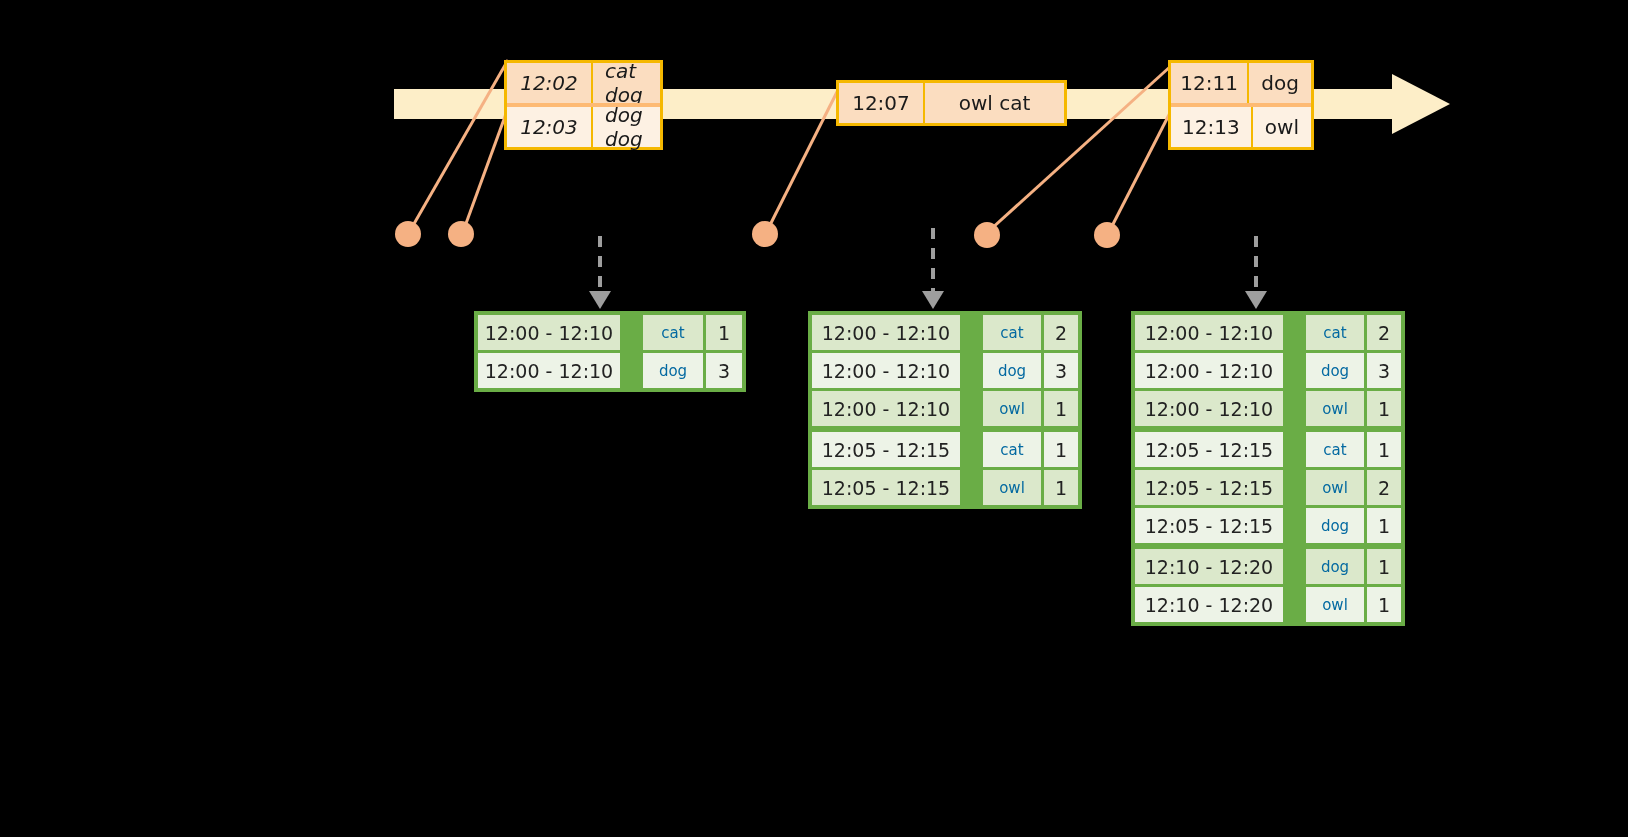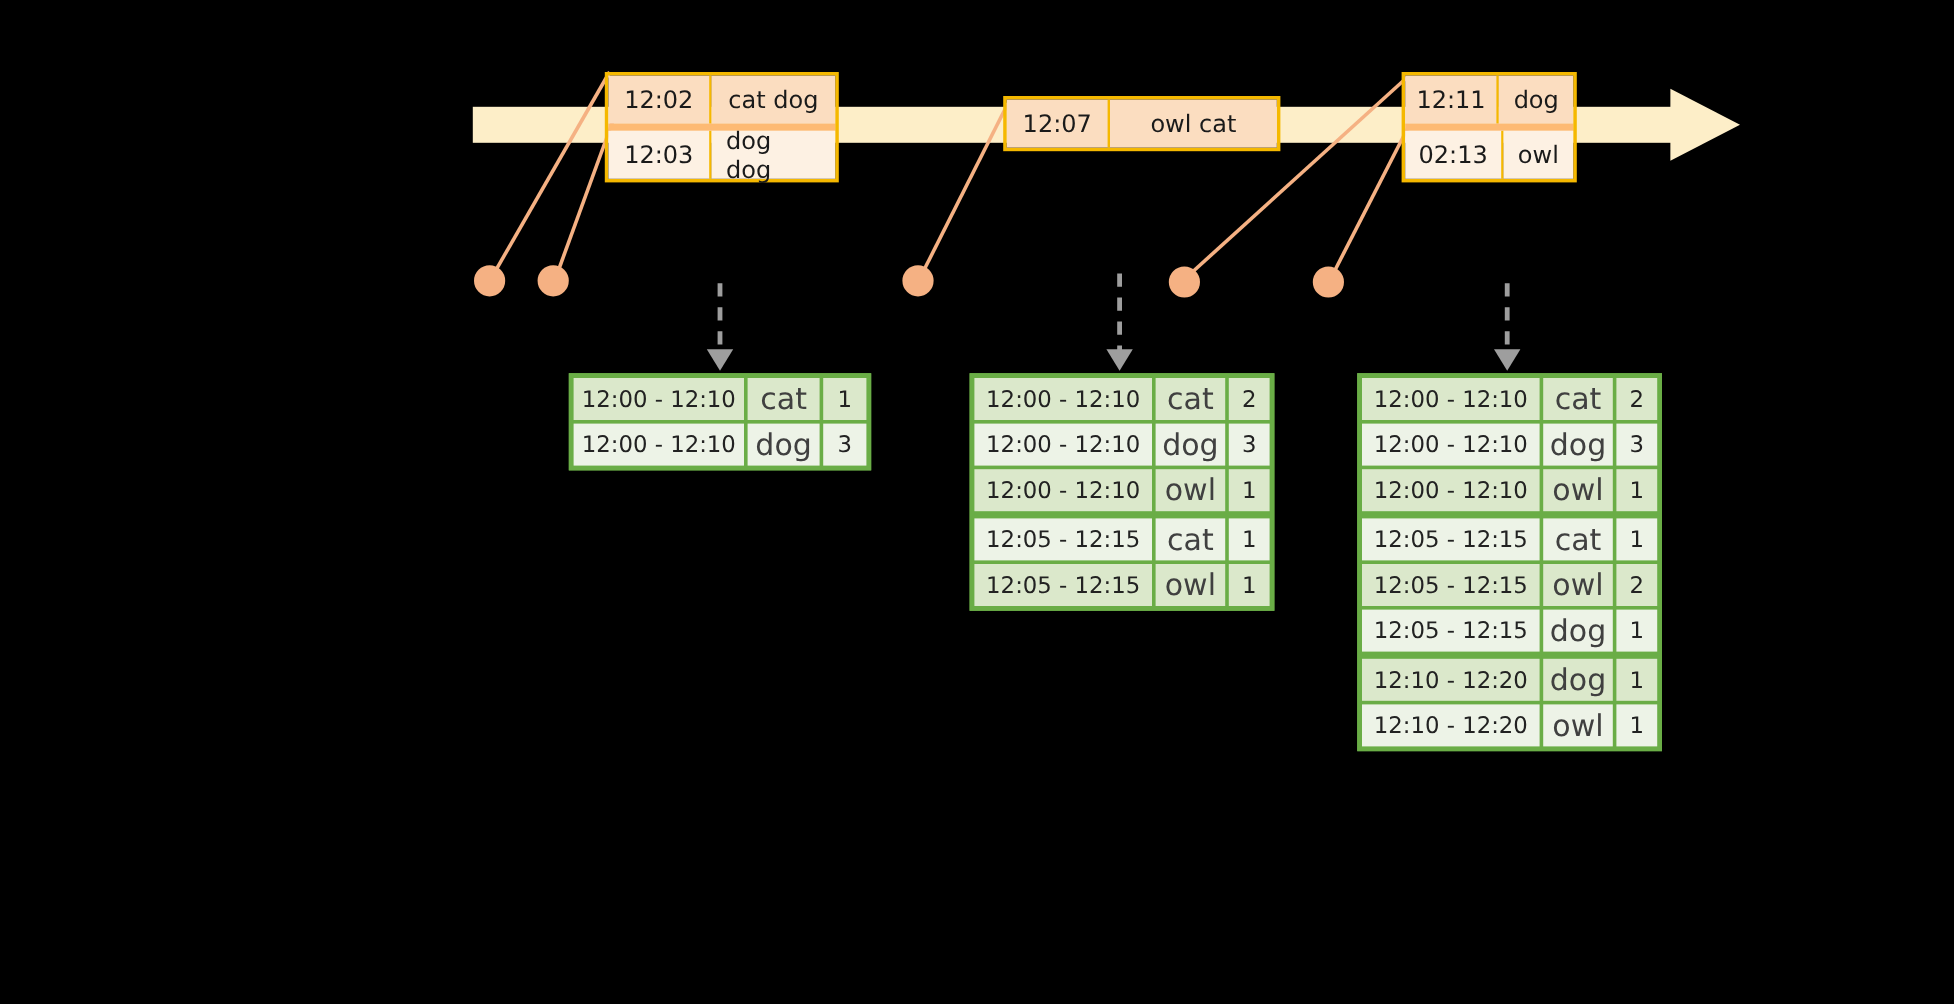--- a/index.html
+++ b/index.html
@@ -41,21 +41,21 @@
     box-sizing: border-box;
     display: flex;
     flex-direction: column;
   }
   .event-row {
     display: flex;
     flex-direction: row;
     height: 40px;
   }
   .event-row + .event-row {
-    border-top: 6px solid #fdba74;
+    border-top: 4px solid #fdba74;
   }
   .event-time {
     width: 86px;
     display: flex;
     align-items: center;
     justify-content: center;
     font-size: 20px;
     color: #1a1a1a;
     border-right: 2px solid #f5b800;
     box-sizing: border-box;
@@ -66,21 +66,21 @@
     align-items: center;
     justify-content: center;
     font-size: 20px;
     color: #1a1a1a;
     box-sizing: border-box;
     padding: 0 12px;
   }
   .shade-a .event-time, .shade-a .event-words { background: #fbddc0; }
   .shade-b .event-time, .shade-b .event-words { background: #fdf1e3; }
 
-  #event-box-0 { left: 504px; top: 60px; width: 195px; }
+  #event-box-0 { left: 504px; top: 60px; width: 159px; font-style: italic; }
   #event-box-1 { left: 836px; top: 80px; width: 231px; }
   #event-box-2 { left: 1168px; top: 60px; width: 146px; }
 
   
   .dot {
     position: absolute;
     width: 26px;
     height: 26px;
     border-radius: 50%;
     background: #f5b183;
@@ -115,23 +115,24 @@
     align-items: center;
     justify-content: center;
     font-size: 19px;
     color: #222222;
     box-sizing: border-box;
   }
   .rt-key {
     display: flex;
     align-items: center;
     justify-content: center;
-    font-size: 25px;
-    color: #404040;
-    box-sizing: border-box;
+    font-size: 15px;
+    color: #0369a1;
+    box-sizing: border-box;
+    margin-left: 20px;
   }
   .rt-count {
     display: flex;
     align-items: center;
     justify-content: center;
     font-size: 19px;
     color: #222222;
     box-sizing: border-box;
   }
   .rt-row.even .rt-window,
@@ -203,21 +204,21 @@
       <span class="event-words">owl cat</span>
     </div>
   </div>
 
   <div class="event-box" id="event-box-2">
     <div class="event-row shade-a">
       <span class="event-time">12:11</span>
       <span class="event-words">dog</span>
     </div>
     <div class="event-row shade-b">
-      <span class="event-time">02:13</span>
+      <span class="event-time">12:13</span>
       <span class="event-words">owl</span>
     </div>
   </div>
 
   <div class="dot" style="left:395px;top:221px"></div>
   <div class="dot" style="left:448px;top:221px"></div>
   <div class="dot" style="left:752px;top:221px"></div>
   <div class="dot" style="left:974px;top:222px"></div>
   <div class="dot" style="left:1094px;top:222px"></div>
 

